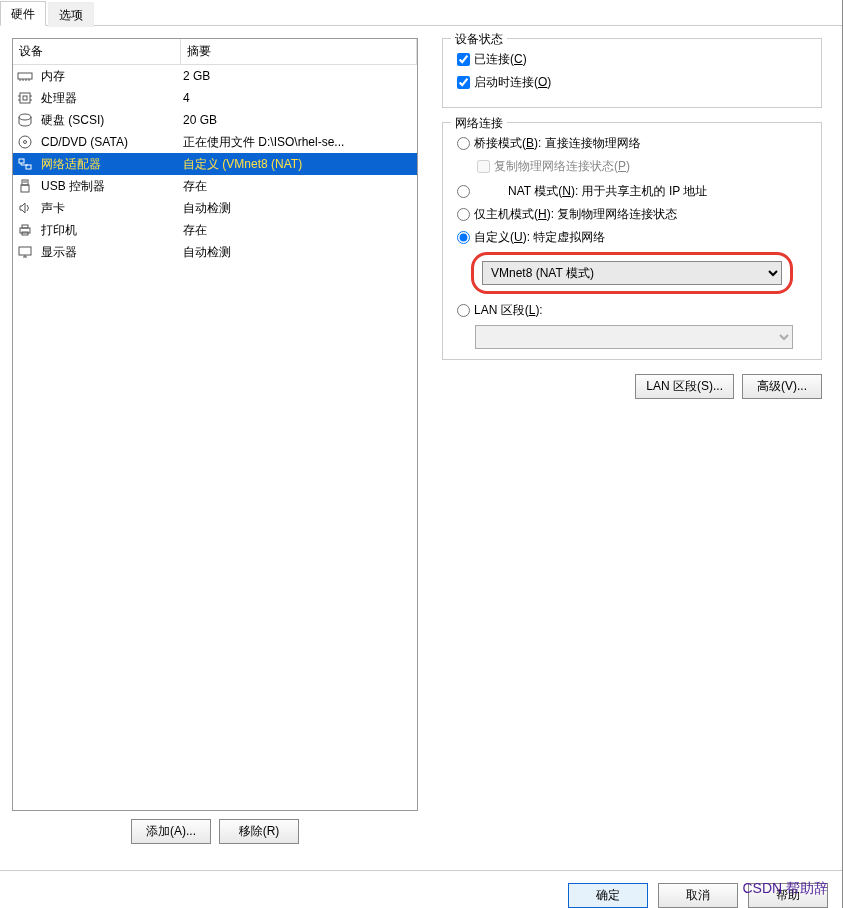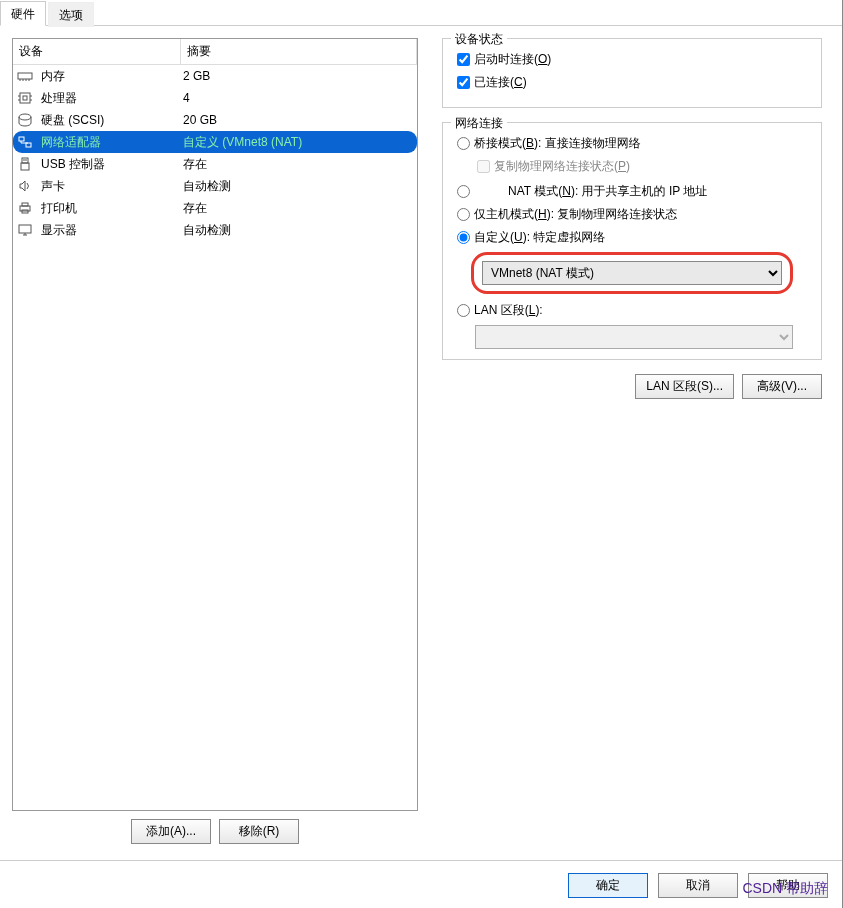--- a/index.html
+++ b/index.html
@@ -11,37 +11,37 @@
     .tab.inactive { background: #f0f0f0; border:1px solid #eee; border-bottom:none; top:2px;}
     .content { display: flex; padding: 12px; gap: 16px; height: 830px;}
     .left { width: 406px; display: flex; flex-direction: column; }
     .right { flex: 1; padding: 0 8px;}
     .device-table { border: 1px solid #999; flex: 1; overflow: auto; }
     .columns { display: flex; background: #fff; border-bottom: 1px solid #ddd; }
     .col-head { padding: 4px 6px; border-right: 1px solid #ddd; }
     .col-head.device { width: 168px; }
     .col-head.summary { flex: 1; }
     .device-row { display: flex; align-items: center; height: 22px; cursor: pointer; white-space: nowrap;}
-    .device-row.selected { background: #0a64d1; color: #86efac; border-radius: 9px; }
+    .device-row.selected { background: #0a64d1; color: #fde047; }
     .device-row .cell-device { width: 168px; display: flex; align-items: center; padding-left: 4px; gap: 8px; overflow:hidden;}
     .device-row .cell-summary { flex: 1; padding-left: 2px; overflow: hidden; text-overflow: ellipsis; }
     .device-row .icon { width: 16px; height: 16px; display: inline-flex; align-items:center; justify-content:center; flex-shrink:0;}
     .left-buttons { display:flex; justify-content:center; gap:8px; margin-top:8px;}
     button.std { padding: 3px 10px; border:1px solid #888; background: linear-gradient(#fdfdfd,#e8e8e8); cursor:pointer; min-width:80px; font-family:inherit; font-size:12px;}
     .group { border:1px solid #ccc; margin-bottom: 14px; position:relative; padding: 12px 28px 10px 10px;}
     .group-title { position:absolute; top:-8px; left:8px; background:#fff; padding:0 4px; }
     .checkbox-row, .radio-row { display:flex; align-items:center; gap:4px; margin-bottom:6px; padding-left:4px;}
     .checkbox-row input, .radio-row input { width:13px; height:13px; }
     .radio-row.disabled, .checkbox-row.disabled { color:#888;}
     .indent { margin-left: 20px;}
     .highlight-box { border:3px solid #e6392f; border-radius:16px; padding:6px 8px; margin:2px 0 8px 18px;}
     select.drop { width:100%; height:24px; border:1px solid #888; background:#e9e9e9; font-family:inherit; font-size:12px; padding-left:4px;}
     select.drop:disabled { background:#ebebeb; color:#888;}
     .right-buttons { display:flex; justify-content:flex-end; gap:8px; margin-top:10px;}
-    .footer { position:absolute; bottom:0; left:0; right:0; border-top:1px solid #ccc; padding:12px 14px 10px; display:flex; justify-content:flex-end; gap:10px; background:#fff;}
+    .footer { position:absolute; bottom:0; left:0; right:0; border-top:1px solid #ccc; padding:12px 14px 0; display:flex; justify-content:flex-end; gap:10px; background:#fff;}
     button.primary { border:1px solid #0a64d1; background:#e5f1fb;}
     .watermark { position:absolute; bottom:10px; right:14px; color:#4c1d95; font-size:14px; pointer-events:none;}
     .underline { text-decoration: underline; }
     svg { display:block;}
   </style>
 </head>
 <body>
 
 <div class="window">
   <div class="tabs">
@@ -92,20 +92,32 @@
               <div class="cell-device">
                 <span class="icon">
                   <svg width="16" height="16">
                     <path d="M2 5 a6 3 0 1 0 12 0 a6 3 0 1 0 -12 0 v6 a6 3 0 1 0 12 0 v-6" fill="none" stroke="#555"></path>
                   </svg>
                 </span>
                 <span>硬盘 (SCSI)</span>
               </div>
               <div class="cell-summary">20 GB</div>
             </div>
+            <div class="device-row">
+              <div class="cell-device">
+                <span class="icon">
+                  <svg width="16" height="16">
+                    <circle cx="8" cy="8" r="6" fill="none" stroke="#555"></circle>
+                    <circle cx="8" cy="8" r="1.5" fill="none" stroke="#555"></circle>
+                  </svg>
+                </span>
+                <span>CD/DVD (SATA)</span>
+              </div>
+              <div class="cell-summary">正在使用文件 D:\ISO\rhel-se...</div>
+            </div>
             <div class="device-row selected">
               <div class="cell-device">
                 <span class="icon">
                   <svg width="16" height="16">
                     <rect x="2" y="3" width="5" height="4" fill="none" stroke="#fff"></rect>
                     <rect x="9" y="9" width="5" height="4" fill="none" stroke="#fff"></rect>
                     <path d="M4 7 v2 h7 v0" fill="none" stroke="#fff"></path>
                   </svg>
                 </span>
                 <span>网络适配器</span>
@@ -170,25 +182,25 @@
         <button class="std">添加(A)...</button>
         <button class="std">移除(R)</button>
       </div>
     </div>
 
     <div class="right">
       <div class="group">
         <span class="group-title">设备状态</span>
         <label class="checkbox-row">
           <input type="checkbox" checked="" style="">
-          <span><span>启动时连接(</span><span class="underline">O</span><span>)</span></span>
+          <span><span>已连接(</span><span class="underline">C</span><span>)</span></span>
         </label>
         <label class="checkbox-row">
           <input type="checkbox" checked="" style="">
-          <span><span>已连接(</span><span class="underline">C</span><span>)</span></span>
+          <span><span>启动时连接(</span><span class="underline">O</span><span>)</span></span>
         </label>
       </div>
 
       <div class="group">
         <span class="group-title">网络连接</span>
 
         <label class="radio-row">
           <input type="radio" name="net" style="">
           <span><span>桥接模式(</span><span class="underline">B</span><span>): 直接连接物理网络</span></span>
         </label>

